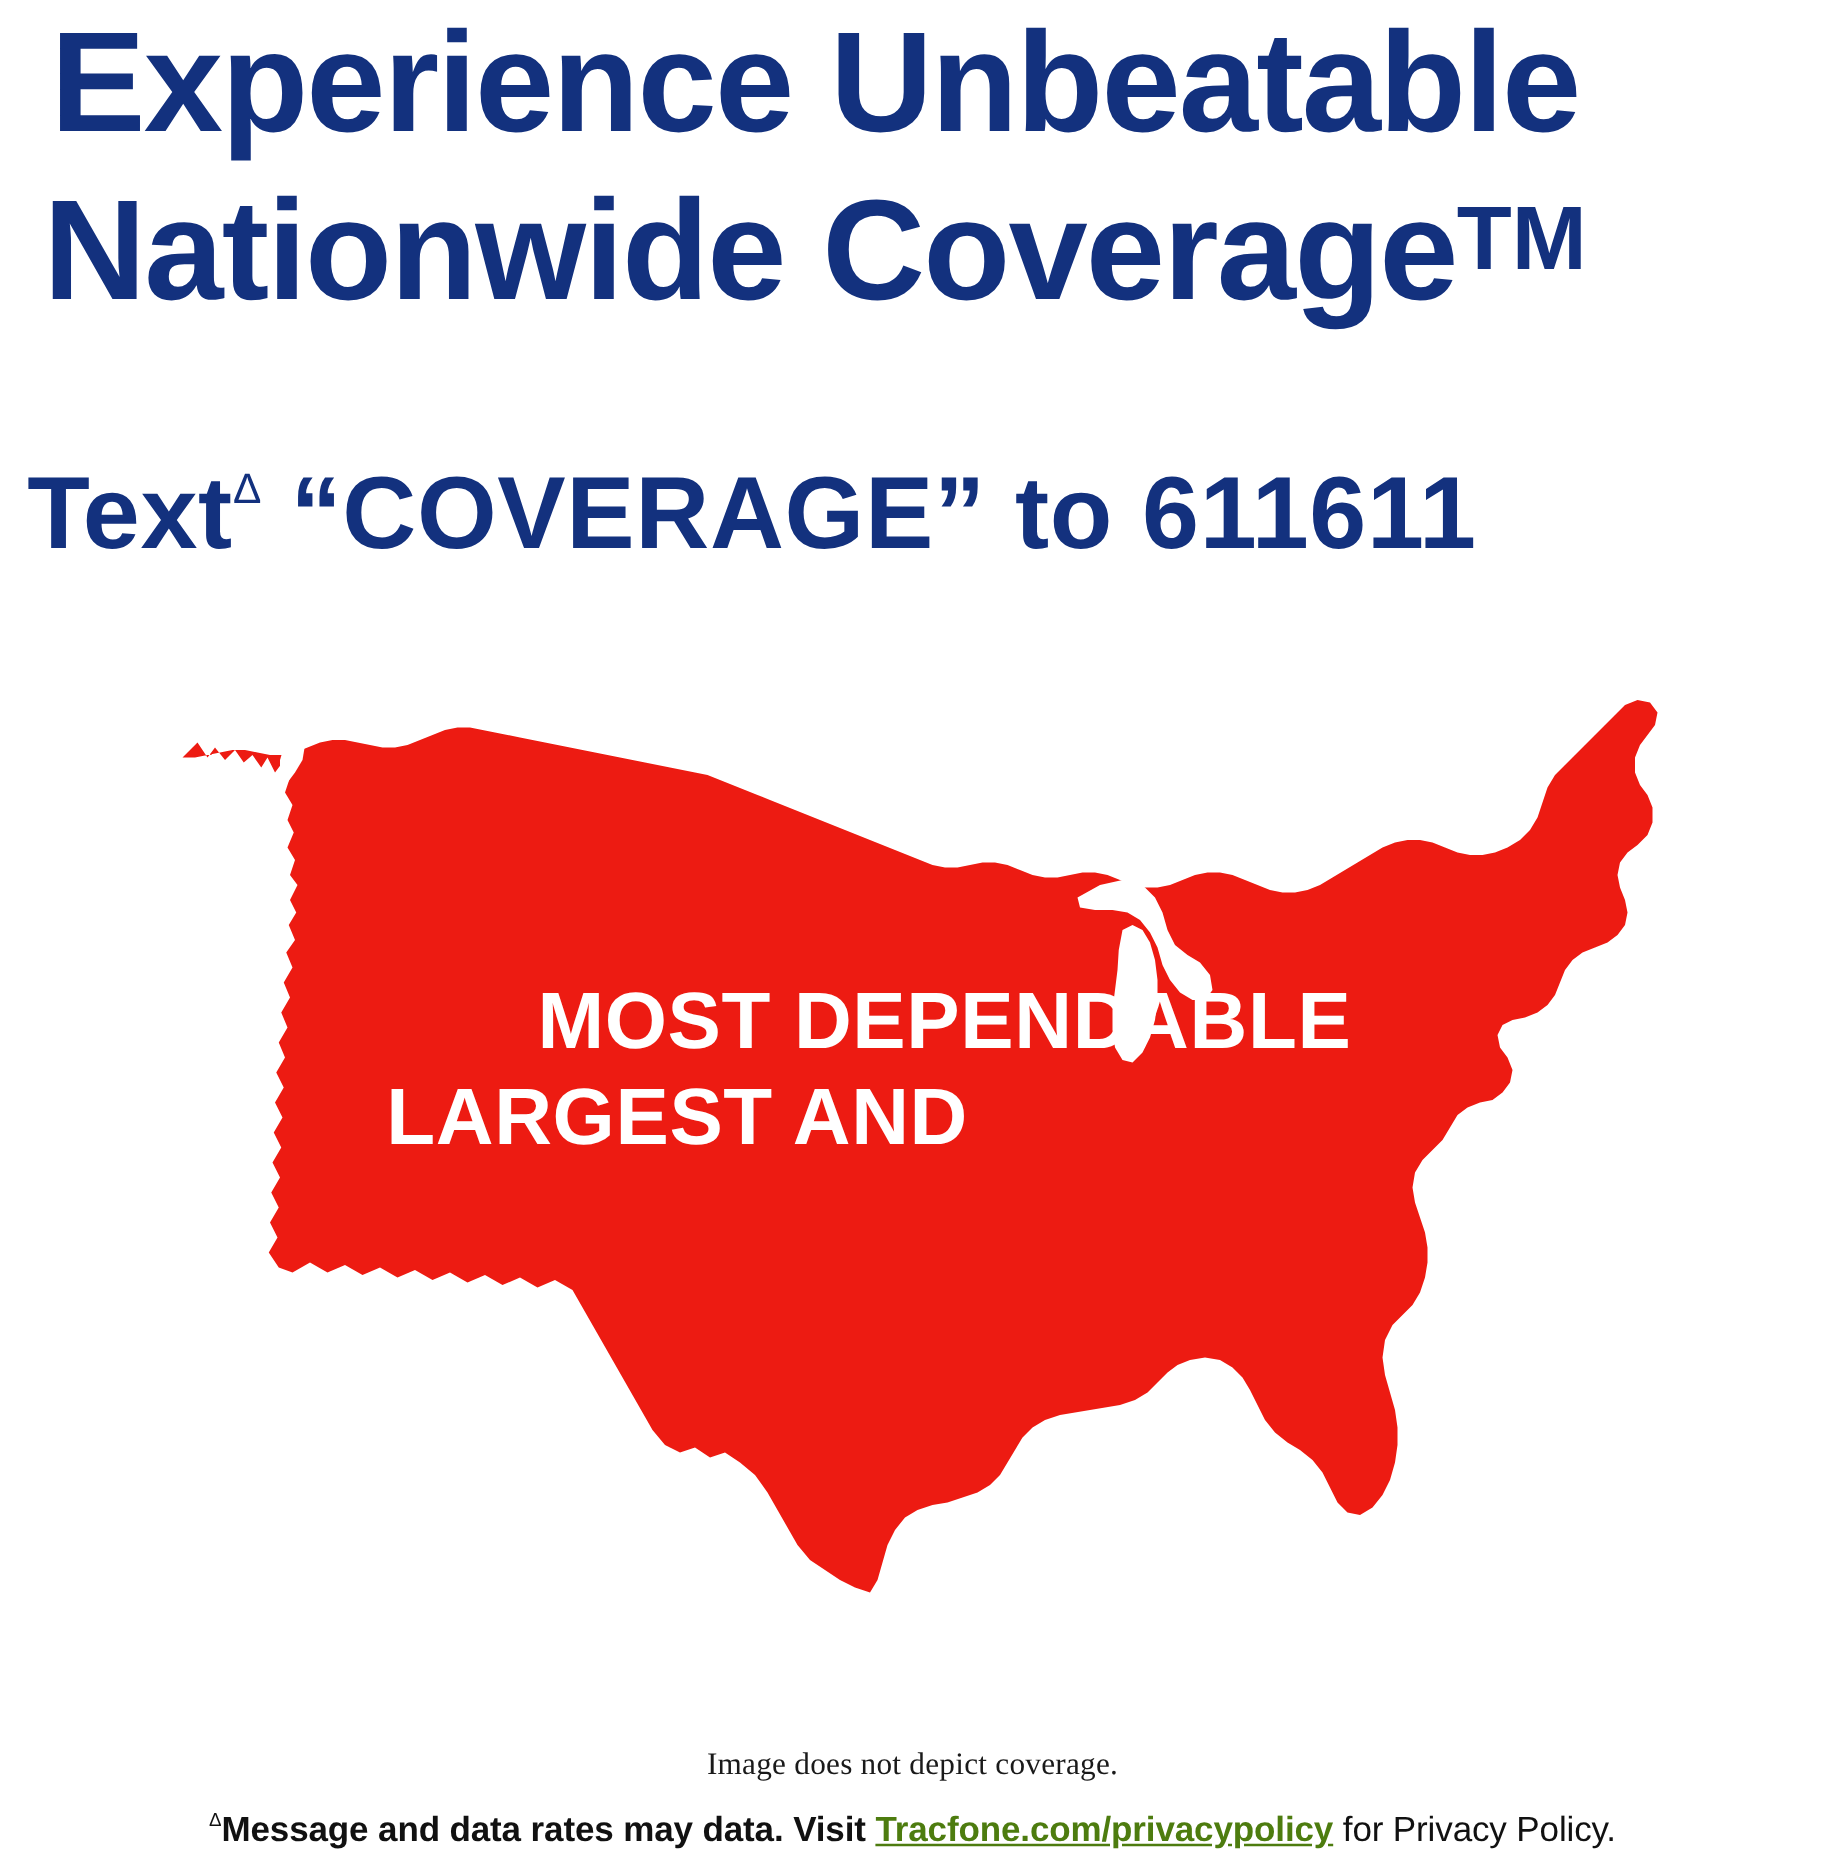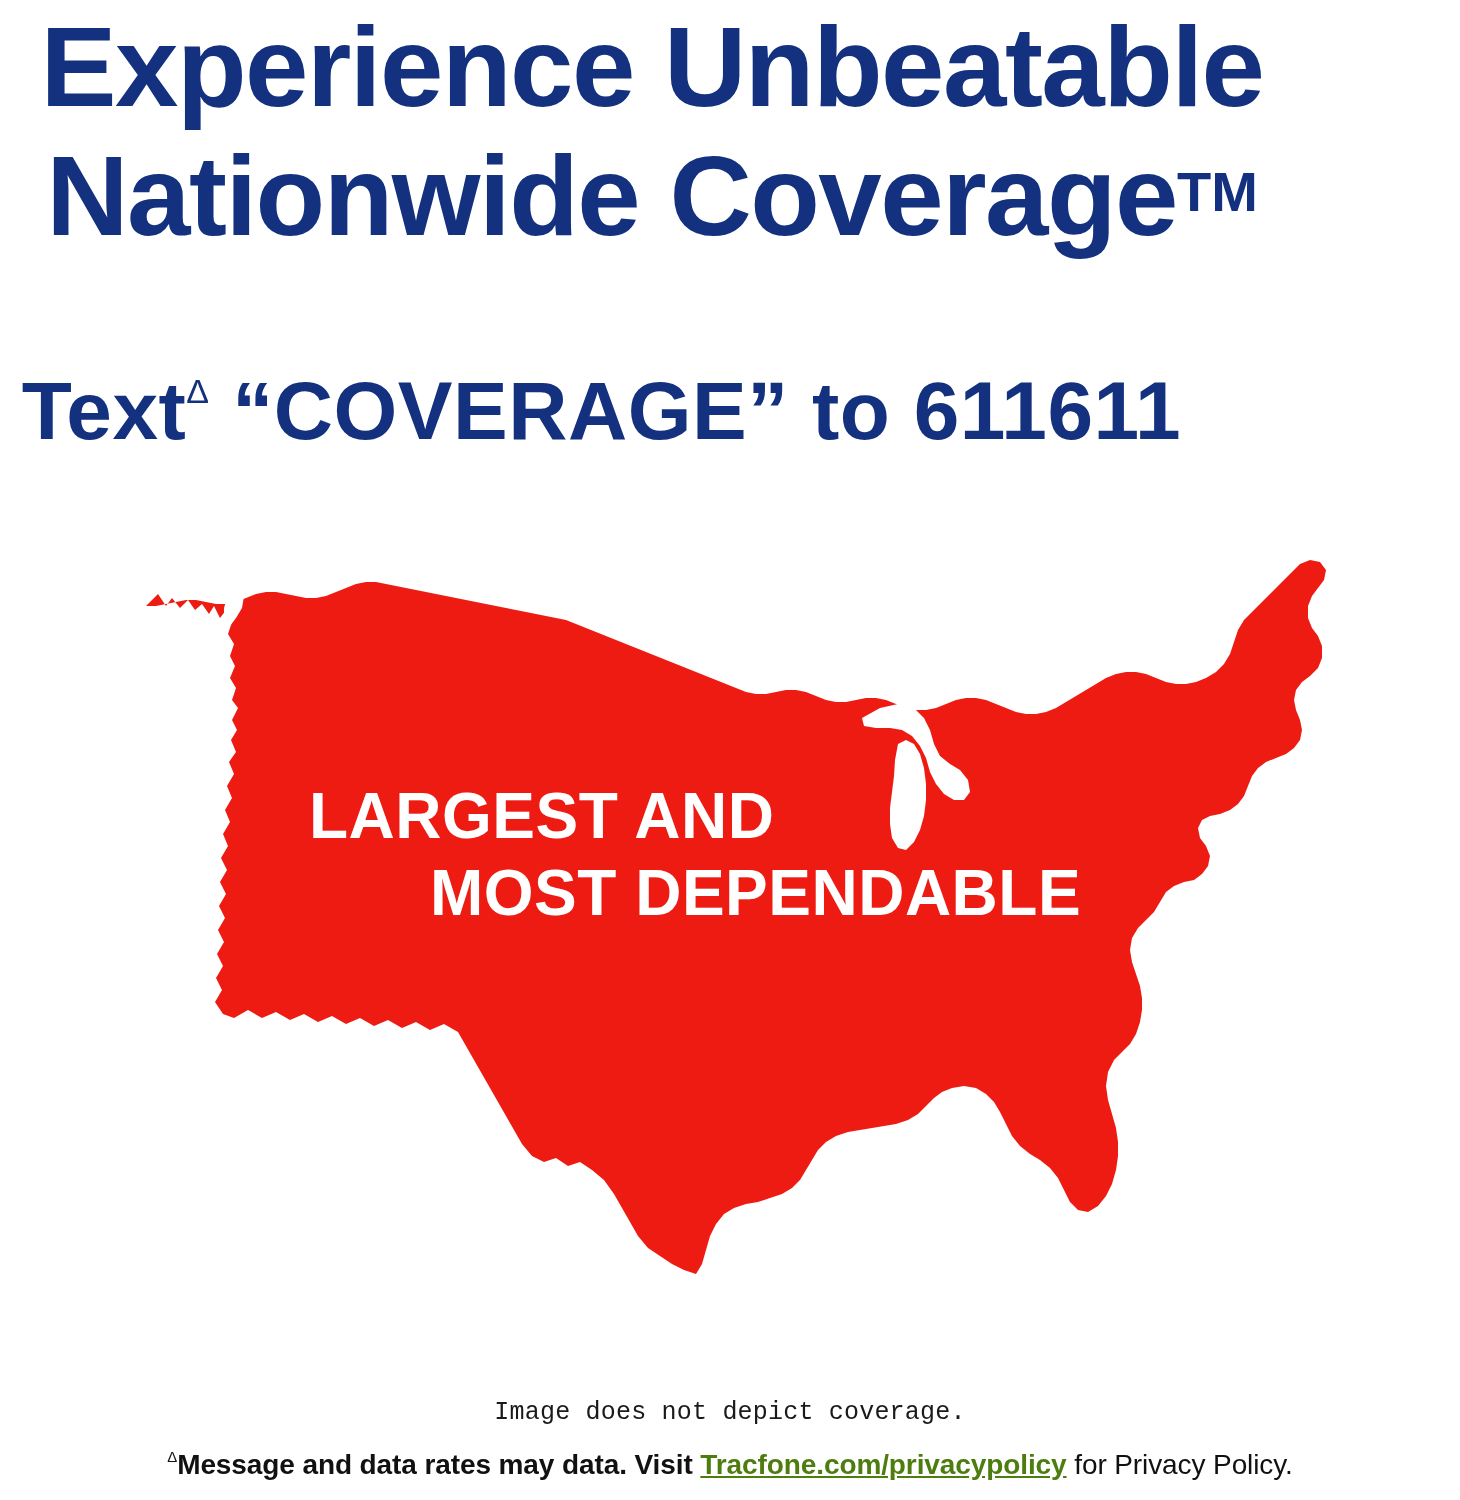--- a/index.html
+++ b/index.html
@@ -29,21 +29,21 @@
     font-family: "Liberation Sans", sans-serif;
     font-weight: bold;
     font-size: 114px;
     line-height: 125px;
     letter-spacing: -1.5px;
     white-space: nowrap;
   }
   #headline-line-1 { padding-top: 4px; }
   #headline-line-2 { padding-top: 0px; }
   .tm-mark {
-    font-size: 56px;
+    font-size: 72px;
     vertical-align: 24px;
     letter-spacing: 0px;
     text-align: center;
   }
 
   
   #subheadline {
     position: absolute;
     left: 0;
     top: 343px;
@@ -100,21 +100,21 @@
   #overlay-line-4 { margin-left: 245px; }
 
   
   #footnote-primary {
     position: absolute;
     left: 0;
     top: 1398px;
     width: 1460px;
     text-align: center;
     color: #1a1a1a;
-    font-family: Liberation Mono, monospace;
+    font-family: Liberation Serif, serif;
     font-size: 25px;
     letter-spacing: 0.2px;
   }
   #footnote-legal {
     position: absolute;
     left: 0;
     top: 1448px;
     width: 1460px;
     text-align: center;
     color: #111111;
@@ -244,19 +244,19 @@
 
     <path fill="#ffffff" d="M 168 44 L 176 40 L 182 48 L 180 60 L 174 70
          L 168 78 L 162 72 L 162 60 L 165 50 Z"></path>
 
     <path fill="#ffffff" d="M 1118 372 L 1128 366 L 1136 372 L 1138 384 L 1132 394
          L 1124 396 L 1118 390 L 1116 380 Z"></path>
   </svg>
 </div>
 
 <div id="map-overlay-text">
+  <span class="overlay-line" id="overlay-line-3">MOST DEPENDABLE</span>
   <span class="overlay-line" id="overlay-line-2">LARGEST AND</span>
-  <span class="overlay-line" id="overlay-line-3">MOST DEPENDABLE</span>
 </div>
 
 <div id="footnote-primary">Image does not depict coverage.</div>
 
 <div id="footnote-legal"><span class="legal-sup">Δ</span><span>Message and data rates may data. Visit </span><span id="privacy-policy-link">Tracfone.com/privacypolicy</span><span class="legal-plain"> for Privacy Policy.</span></div>
 
 </body></html>

